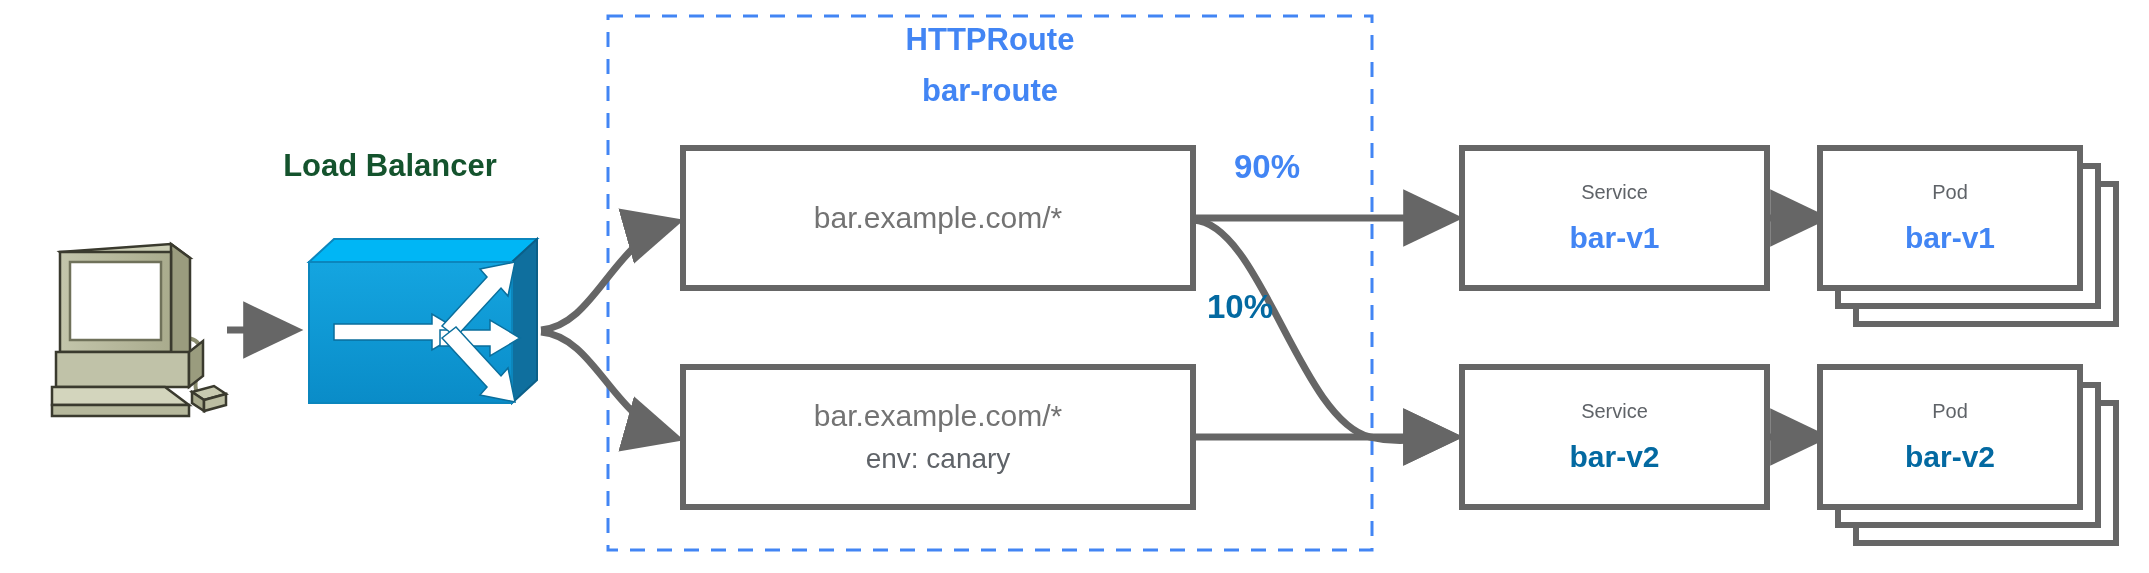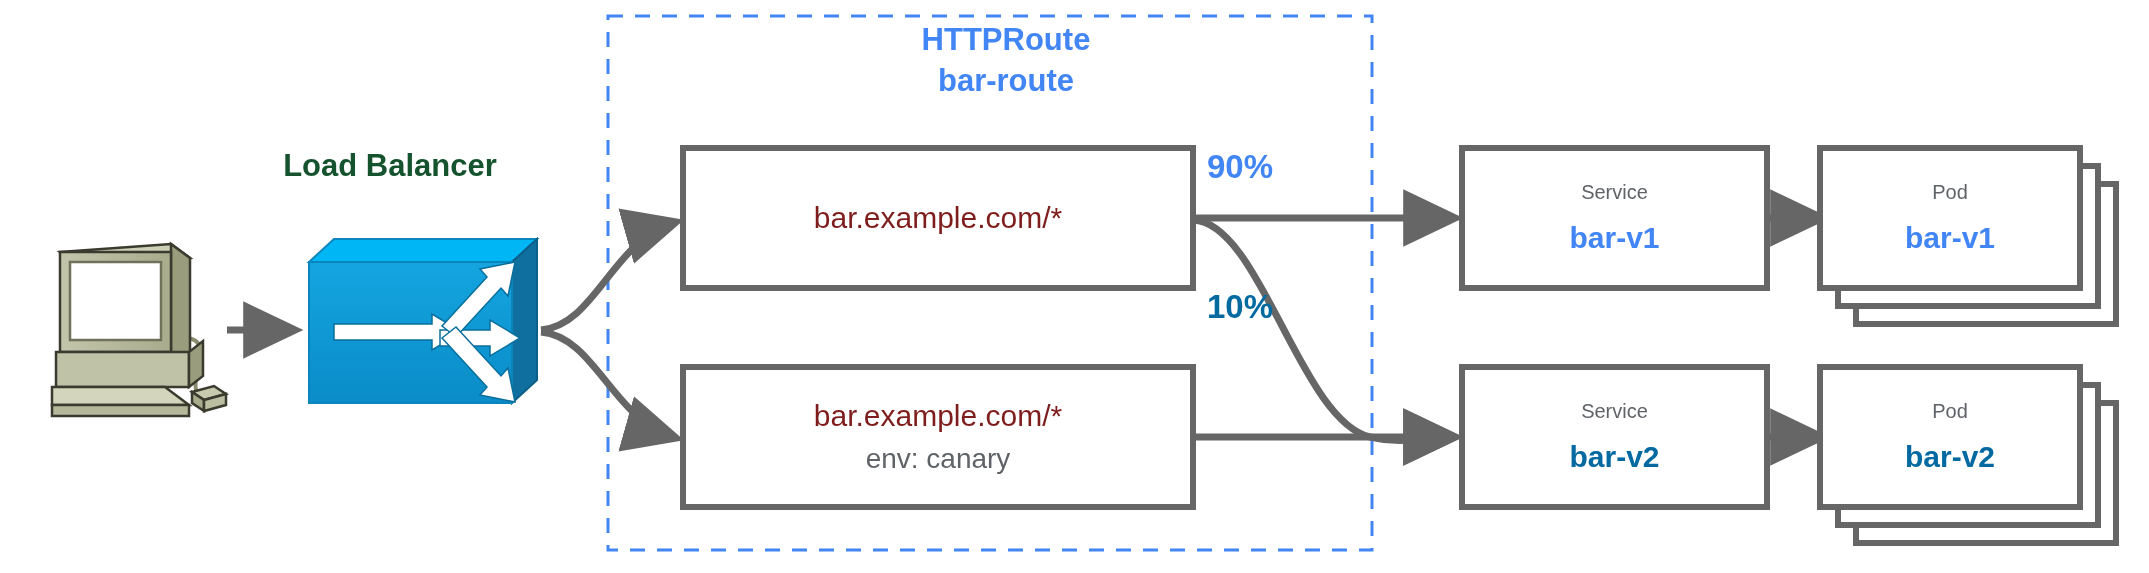--- a/index.html
+++ b/index.html
@@ -27,57 +27,57 @@
     text-align:center;
     line-height:1.18;
     white-space:nowrap;
     pointer-events:none;
   }
   .blue   { color:#4285f4; }
   .green  { color:#0369a1; }
 
   
   #route-caption{
-    left:624px; top:22px; width:764px;
+    left:608px; top:22px; width:764px;
     font-size:31px; font-weight:bold; color:#4285f4;
   }
-  #route-caption .l2{ display:block; margin-top:4px; }
+  #route-caption .l2{ display:block; margin-top:14px; }
 
   
   #lb-caption{
     left:200px; top:148px; width:380px;
     font-size:31px; font-weight:bold; color:#14532d;
   }
 
   
   .box-label{
     position:absolute;
     display:flex;
     flex-direction:column;
     align-items:center;
     justify-content:center;
     text-align:center;
     white-space:nowrap;
     pointer-events:none;
   }
   .box-label .line1{ font-size:20px; color:#5f6368; font-weight:normal; }
   .box-label .line2{ font-size:30px; font-weight:bold; margin-top:17px; }
-  .rule-label .line1{ font-size:30px; color:#7f1d1d; }
+  .rule-label .line1{ font-size:30px; color:#737373; }
   .rule-label .line2{ font-size:28px; color:#5f6368; font-weight:normal; margin-top:10px; }
 
   #rule1-label{ left:683px; top:148px; width:510px; height:140px; }
   #rule2-label{ left:683px; top:367px; width:510px; height:140px; }
   #svc1-label { left:1462px; top:148px; width:305px; height:140px; }
   #svc2-label { left:1462px; top:367px; width:305px; height:140px; }
   #pod1-label { left:1820px; top:148px; width:260px; height:140px; }
   #pod2-label { left:1820px; top:367px; width:260px; height:140px; }
 
   
   .pct{ font-size:33px; font-weight:bold; }
-  #pct-90{ left:1207px; top:148px; width:120px; text-align:left; }
+  #pct-90{ left:1207px; top:148px; width:120px; text-align:center; }
   #pct-10{ left:1207px; top:288px; width:120px; text-align:left; }
 </style>
 </head>
 <body>
 
 <div id="stage">
 
   <svg id="svg-layer" viewBox="0 0 2149 573">
     <defs>
       <marker id="arrow" markerWidth="9" markerHeight="9" refX="7.4" refY="4.5" orient="auto" markerUnits="strokeWidth">

